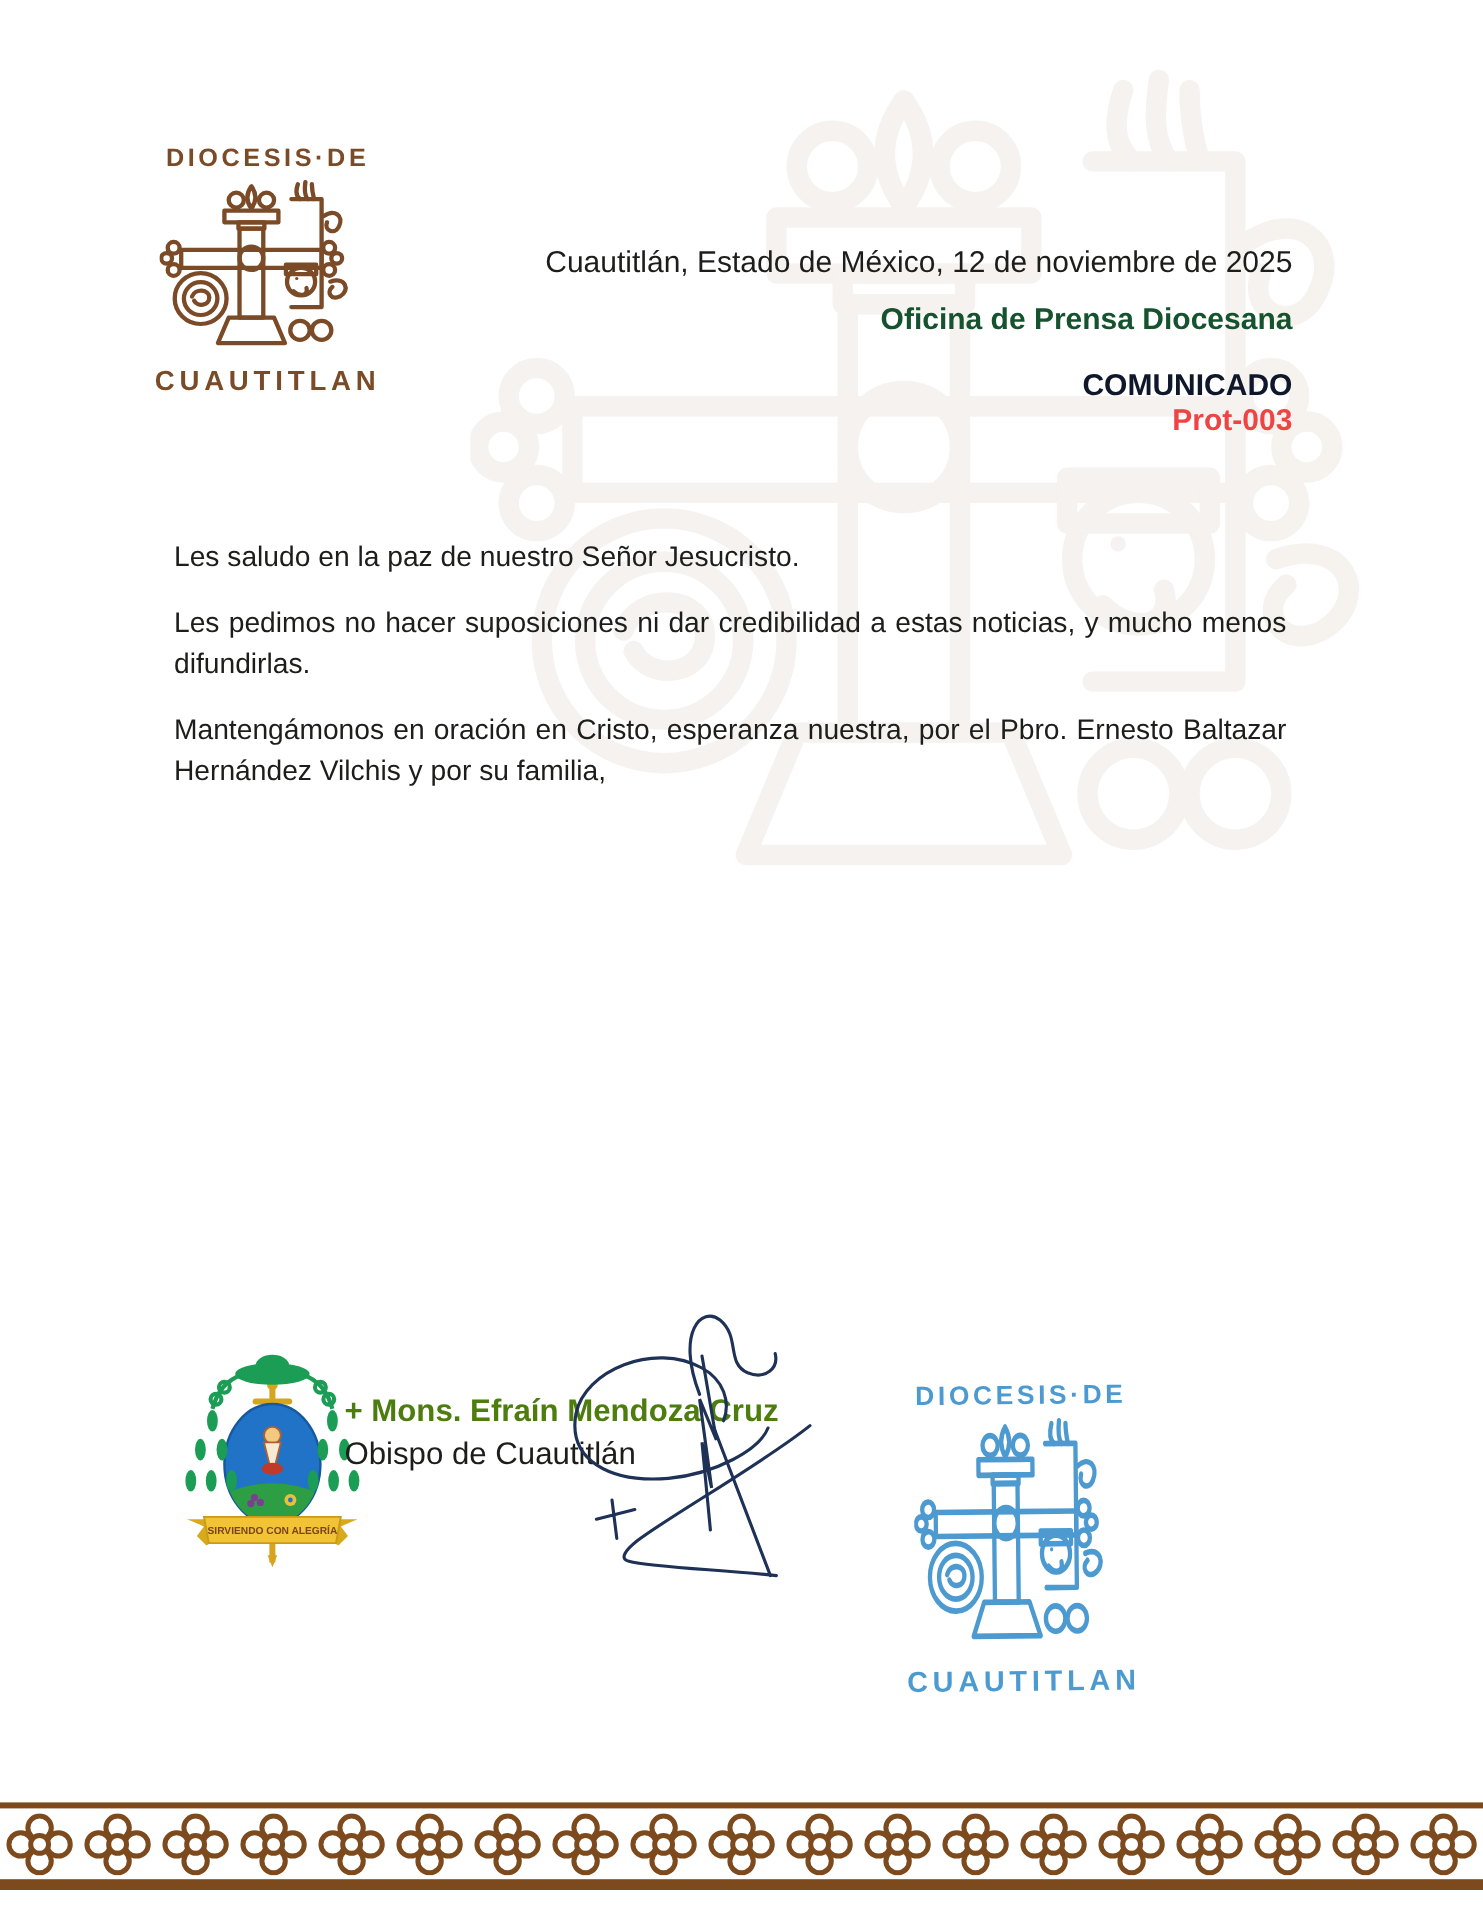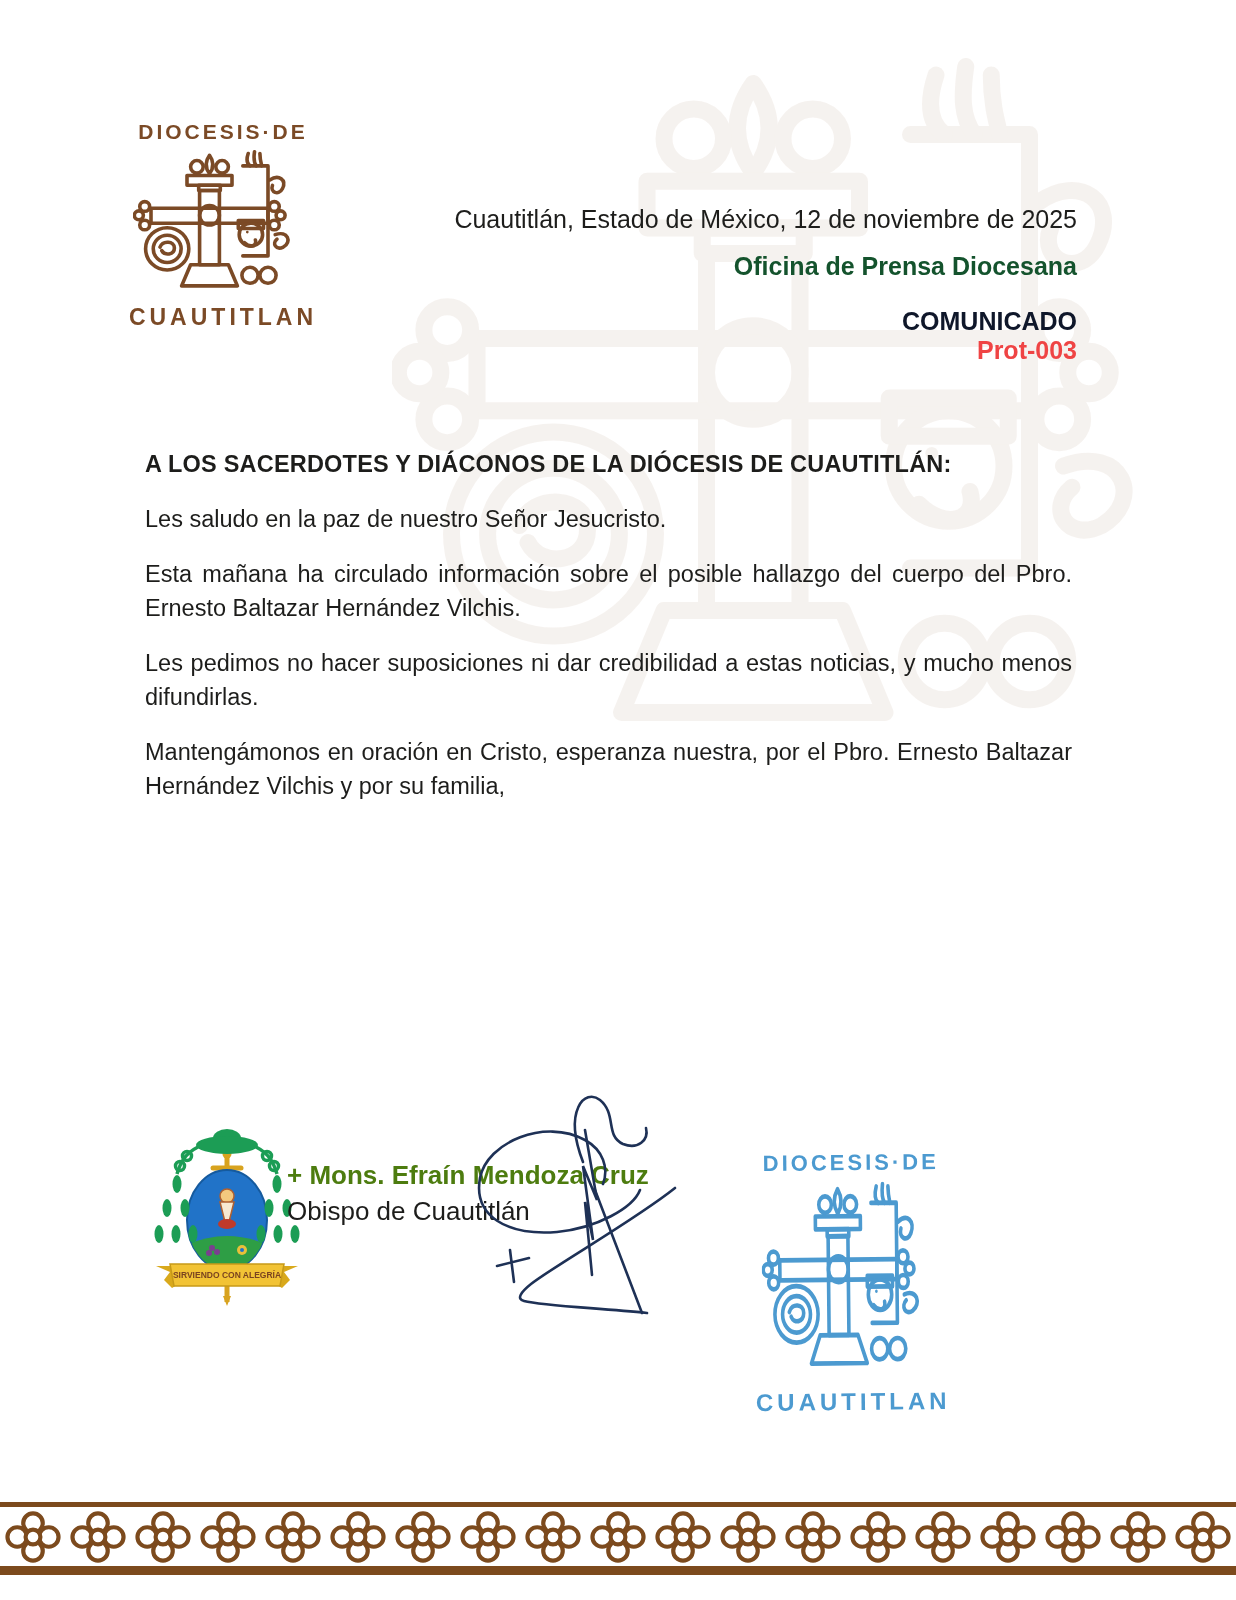--- a/index.html
+++ b/index.html
@@ -120,23 +120,21 @@
     </svg>
     <div class="logo-bottom">CUAUTITLAN</div>
   </div>
 
   <div class="hdr date-line">Cuautitlán, Estado de México, 12 de noviembre de 2025</div>
   <div class="hdr office-line">Oficina de Prensa Diocesana</div>
   <div class="hdr comunicado-line">COMUNICADO</div>
   <div class="hdr prot-line">Prot-003</div>
 
   <div class="body-text">
-    <div class="salutation">A LOS SACERDOTES Y DIÁCONOS DE LA DIÓCESIS DE CUAUTITLÁN:</div>
     <p>Les saludo en la paz de nuestro Señor Jesucristo.</p>
-    <p>Esta mañana ha circulado información sobre el posible hallazgo del cuerpo del Pbro. Ernesto Baltazar Hernández Vilchis.</p>
     <p>Les pedimos no hacer suposiciones ni dar credibilidad a estas noticias, y mucho menos difundirlas.</p>
     <p>Mantengámonos en oración en Cristo, esperanza nuestra, por el Pbro. Ernesto Baltazar Hernández Vilchis y por su familia,</p>
   </div>
 
   <svg class="coat" width="190" height="192" viewBox="0 0 190 192">
 
     <g stroke="#d8a31f" stroke-width="5" stroke-linecap="round">
       <line x1="95" y1="38" x2="95" y2="150"></line>
       <line x1="81" y1="54" x2="109" y2="54"></line>
     </g>

